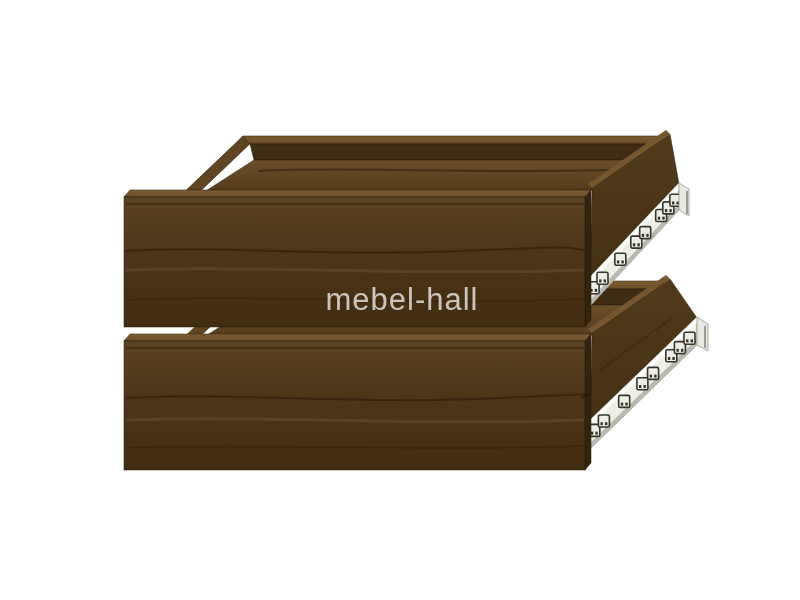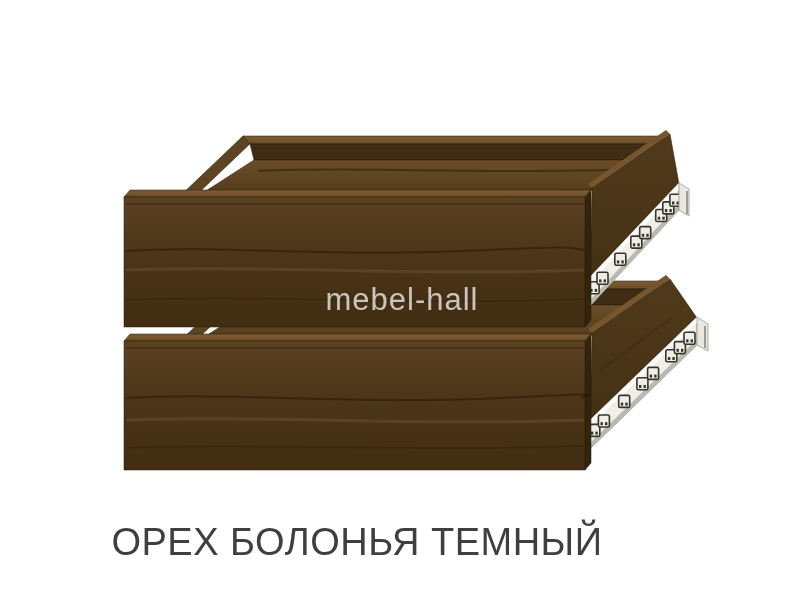--- a/index.html
+++ b/index.html
@@ -123,14 +123,13 @@
       <rect class="wood-edge" x="124" y="341" width="461" height="129" fill="url(#gFront)"></rect>
       <line x1="126" y1="348" x2="584" y2="348" stroke="rgba(35,22,8,.45)" stroke-width="1.5"></line>
       <path class="grain" d="M126,398 C 240,392 360,405 500,398 S 570,396 584,398"></path>
       <path class="grain2" d="M126,448 C 260,443 420,452 584,446"></path>
       <path class="grainlight" d="M126,420 C 260,415 420,426 584,420"></path>
     </g>
   </svg>
 
   <div class="watermark">mebel-hall</div>
 
-  <div class="caption">ОРЕХ БОЛОНЬЯ ТЕМНЫЙ</div>
 </div>
 
 </body></html>

